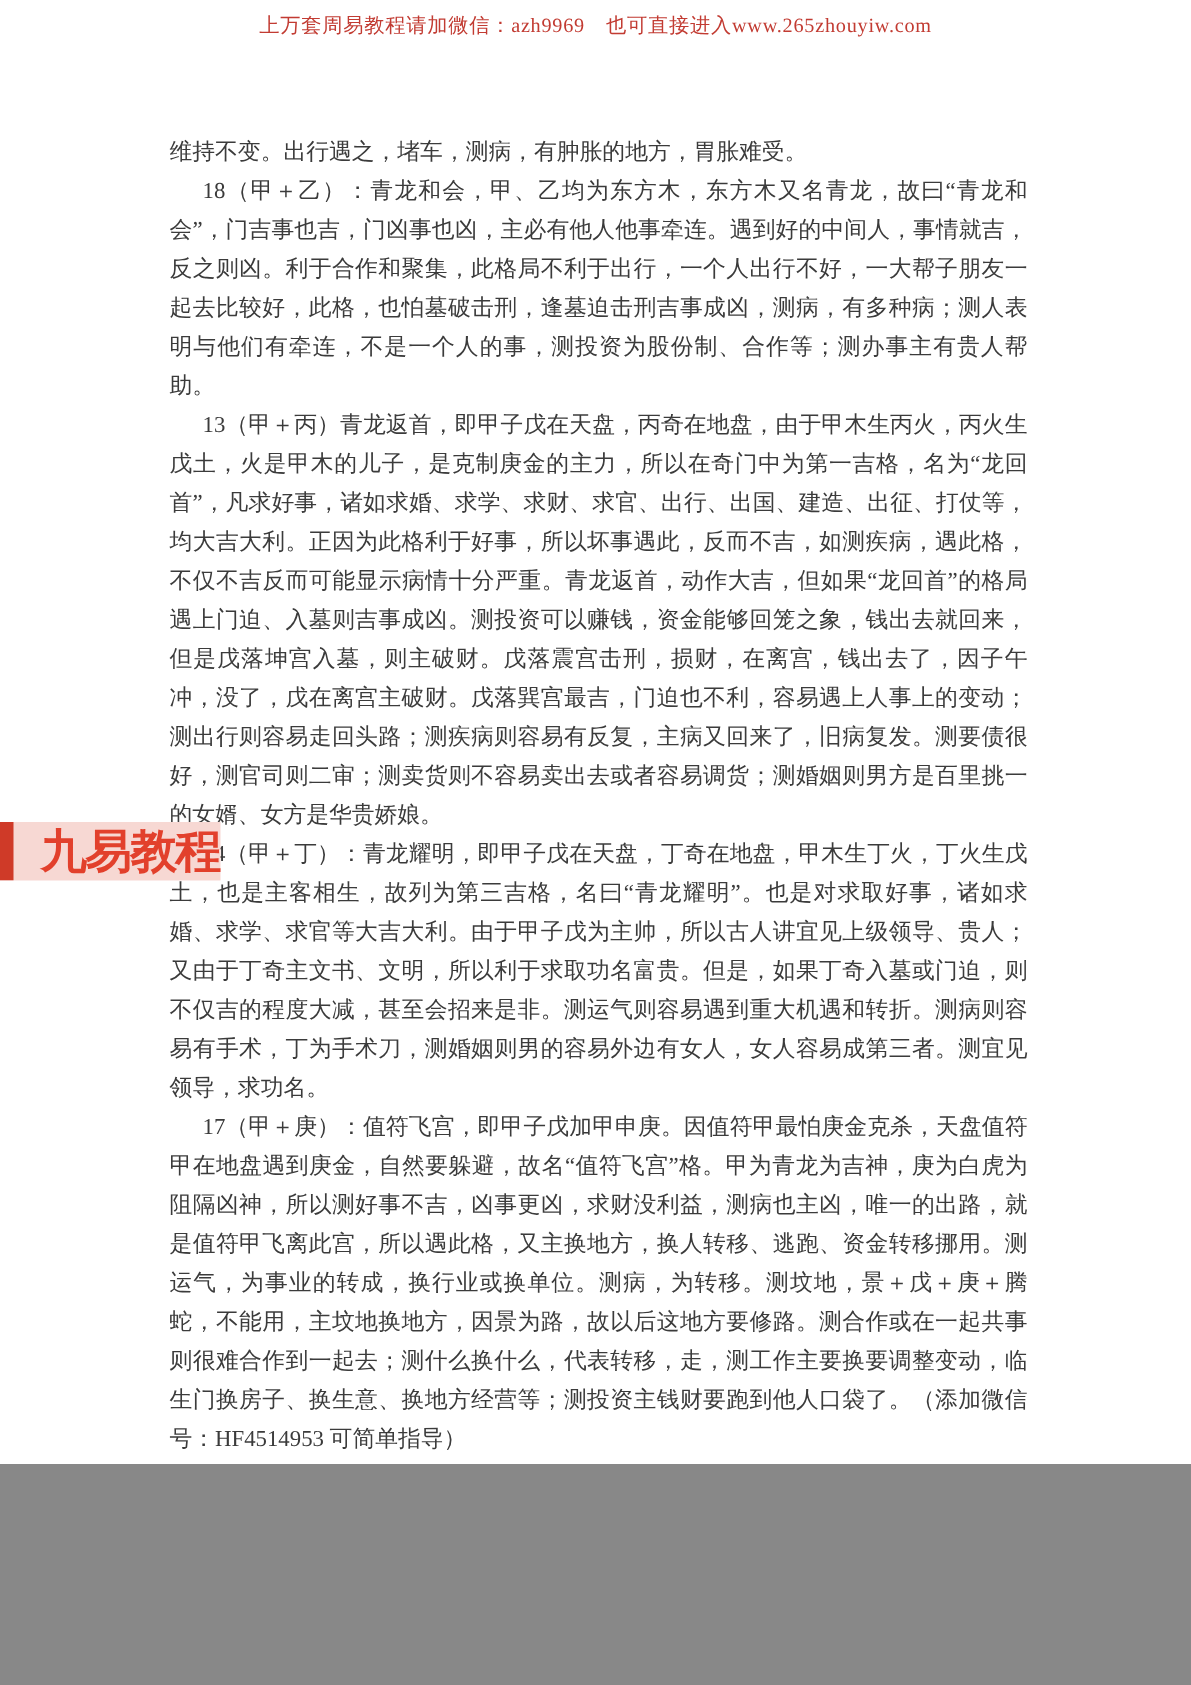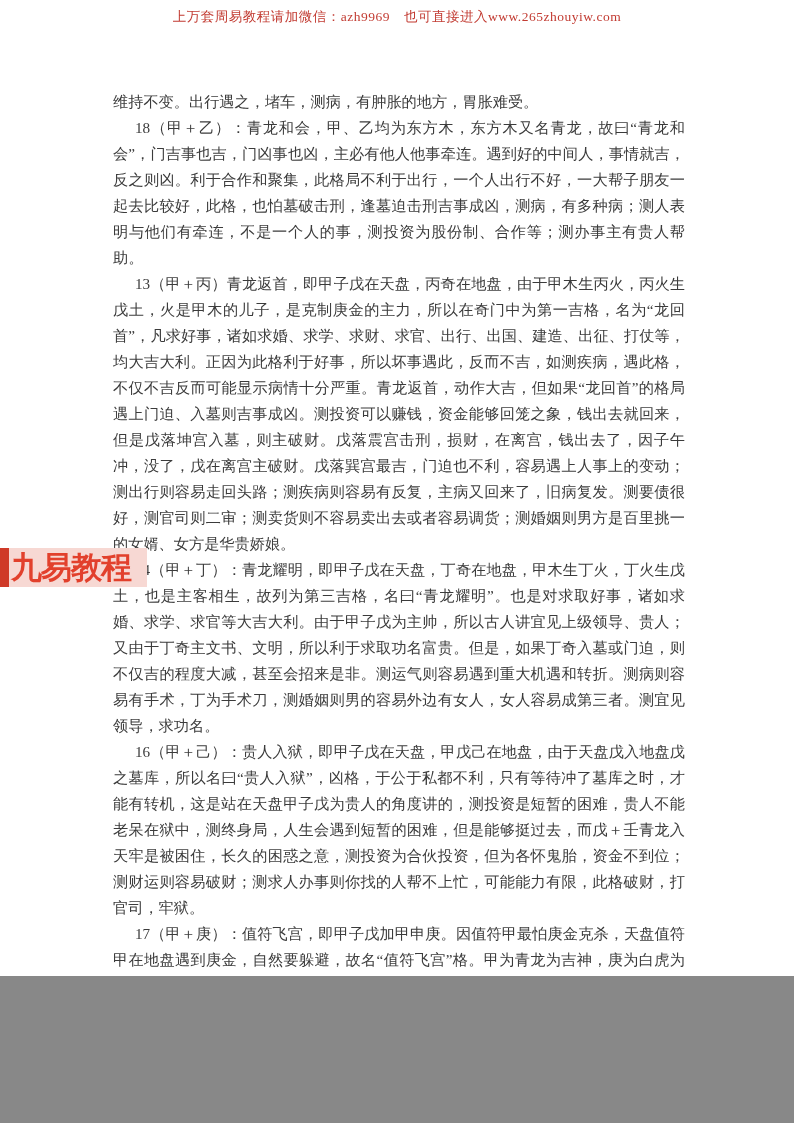--- a/index.html
+++ b/index.html
@@ -46,42 +46,41 @@
     flex:0 0 auto;
   }
   .watermark .wm-text{
     color:#e2402c;
     font-weight:bold;
     font-size:31px;
     line-height:39px;
     letter-spacing:-1px;
     white-space:nowrap;
     font-family:"Liberation Sans","DejaVu Sans",sans-serif;
-    padding-left:2px;
+    padding-left:18px;
   }
   .page-number{
     position:absolute;
     top:1027px;right:102px;
     font-size:19px;
     color:#737373;
   }
 </style>
 </head>
 <body>
 
 <div class="page">
 
   <div class="promo-header">上万套周易教程请加微信：azh9969　也可直接进入www.265zhouyiw.com</div>
 
   <div class="content">
     <p>维持不变。出行遇之，堵车，测病，有肿胀的地方，胃胀难受。</p>
     <p class="indent">18（甲＋乙）：青龙和会，甲、乙均为东方木，东方木又名青龙，故曰“青龙和会”，门吉事也吉，门凶事也凶，主必有他人他事牵连。遇到好的中间人，事情就吉，反之则凶。利于合作和聚集，此格局不利于出行，一个人出行不好，一大帮子朋友一起去比较好，此格，也怕墓破击刑，逢墓迫击刑吉事成凶，测病，有多种病；测人表明与他们有牵连，不是一个人的事，测投资为股份制、合作等；测办事主有贵人帮助。</p>
     <p class="indent">13（甲＋丙）青龙返首，即甲子戊在天盘，丙奇在地盘，由于甲木生丙火，丙火生戊土，火是甲木的儿子，是克制庚金的主力，所以在奇门中为第一吉格，名为“龙回首”，凡求好事，诸如求婚、求学、求财、求官、出行、出国、建造、出征、打仗等，均大吉大利。正因为此格利于好事，所以坏事遇此，反而不吉，如测疾病，遇此格，不仅不吉反而可能显示病情十分严重。青龙返首，动作大吉，但如果“龙回首”的格局遇上门迫、入墓则吉事成凶。测投资可以赚钱，资金能够回笼之象，钱出去就回来，但是戊落坤宫入墓，则主破财。戊落震宫击刑，损财，在离宫，钱出去了，因子午冲，没了，戊在离宫主破财。戊落巽宫最吉，门迫也不利，容易遇上人事上的变动；测出行则容易走回头路；测疾病则容易有反复，主病又回来了，旧病复发。测要债很好，测官司则二审；测卖货则不容易卖出去或者容易调货；测婚姻则男方是百里挑一的女婿、女方是华贵娇娘。</p>
     <p class="indent">14（甲＋丁）：青龙耀明，即甲子戊在天盘，丁奇在地盘，甲木生丁火，丁火生戊土，也是主客相生，故列为第三吉格，名曰“青龙耀明”。也是对求取好事，诸如求婚、求学、求官等大吉大利。由于甲子戊为主帅，所以古人讲宜见上级领导、贵人；又由于丁奇主文书、文明，所以利于求取功名富贵。但是，如果丁奇入墓或门迫，则不仅吉的程度大减，甚至会招来是非。测运气则容易遇到重大机遇和转折。测病则容易有手术，丁为手术刀，测婚姻则男的容易外边有女人，女人容易成第三者。测宜见领导，求功名。</p>
-    <p class="indent">16（甲＋己）：贵人入狱，即甲子戊在天盘，甲戊己在地盘，由于天盘戊入地盘戊之墓库，所以名曰“贵人入狱”，凶格，于公于私都不利，只有等待冲了墓库之时，才能有转机，这是站在天盘甲子戊为贵人的角度讲的，测投资是短暂的困难，贵人不能老呆在狱中，测终身局，人生会遇到短暂的困难，但是能够挺过去，而戊＋壬青龙入天牢是被困住，长久的困惑之意，测投资为合伙投资，但为各怀鬼胎，资金不到位；测财运则容易破财；测求人办事则你找的人帮不上忙，可能能力有限，此格破财，打官司，牢狱。</p>
     <p class="indent">17（甲＋庚）：值符飞宫，即甲子戊加甲申庚。因值符甲最怕庚金克杀，天盘值符甲在地盘遇到庚金，自然要躲避，故名“值符飞宫”格。甲为青龙为吉神，庚为白虎为阻隔凶神，所以测好事不吉，凶事更凶，求财没利益，测病也主凶，唯一的出路，就是值符甲飞离此宫，所以遇此格，又主换地方，换人转移、逃跑、资金转移挪用。测运气，为事业的转成，换行业或换单位。测病，为转移。测坟地，景＋戊＋庚＋腾蛇，不能用，主坟地换地方，因景为路，故以后这地方要修路。测合作或在一起共事则很难合作到一起去；测什么换什么，代表转移，走，测工作主要换要调整变动，临生门换房子、换生意、换地方经营等；测投资主钱财要跑到他人口袋了。（添加微信号：HF4514953 可简单指导）</p>
 
   </div>
 
   <div class="watermark">
     <span class="accent-block"></span>
     <span class="wm-text">九易教程</span>
   </div>
 
   <div class="page-number">13</div>

